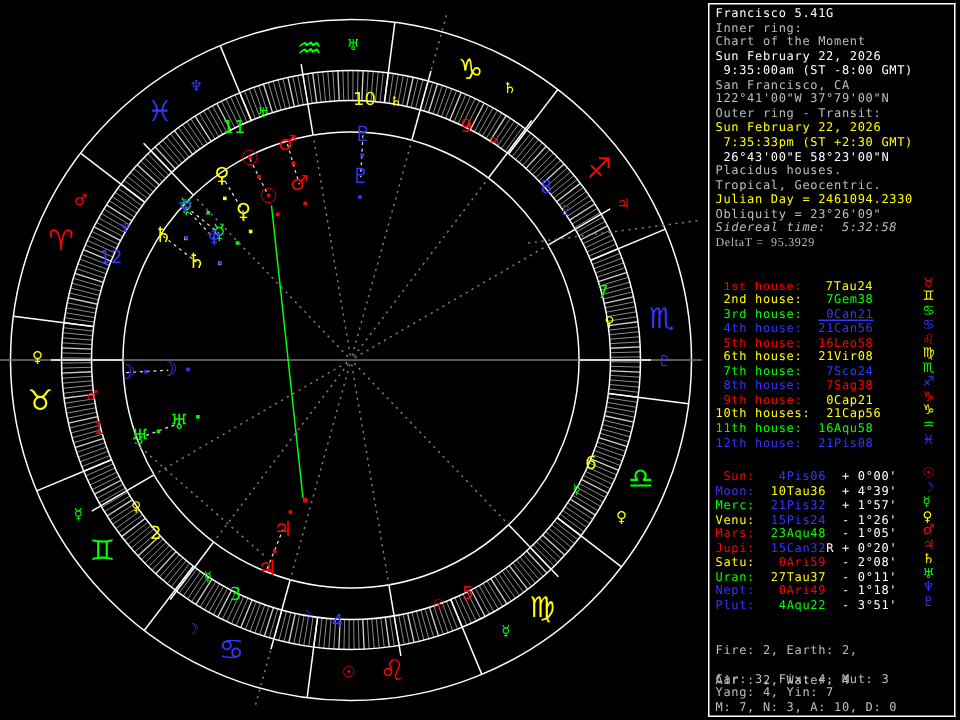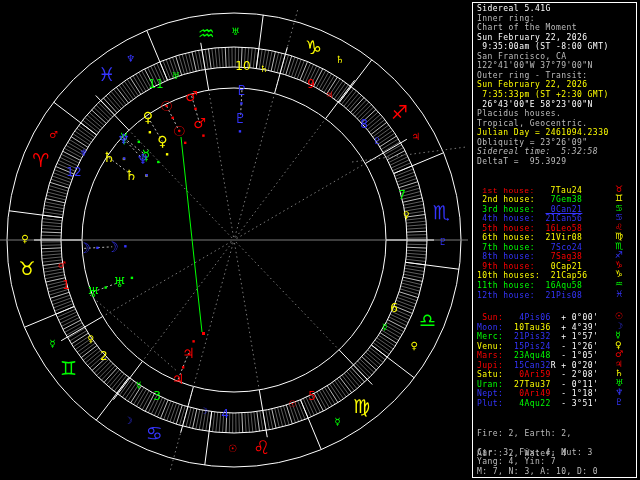--- a/index.html
+++ b/index.html
@@ -521,37 +521,37 @@
         <rect x="238.7616124968822" y="130.15238256426662" width="2.4" height="2.4" fill="#3535FF"></rect>
         <text x="241.9288245369939" y="90.2097007765137" font-size="14" fill="#3535FF" text-anchor="middle" dominant-baseline="central">♇</text>
         <text x="240.44877729008834" y="118.17055663156447" font-size="14" fill="#3535FF" text-anchor="middle" dominant-baseline="central">♇</text>
       </svg></div>
   <div id="panel">
     <div class="border" style="left:-2px;top:2px;width:1px;height:476px;"></div>
     <div class="border" style="left:-2px;top:2px;width:165px;height:1px;"></div>
     <div class="border" style="left:162px;top:2px;width:1px;height:476px;"></div>
     <div class="border" style="left:-2px;top:477px;width:165px;height:1px;"></div>
     <div id="info-lines">
-        <div class="pline" style="top: 4px;"><span style="color: rgb(255, 255, 255);">Sidereal 5.41G</span></div>
+        <div class="pline" style="top: 4px;"><span style="color: rgb(255, 255, 255);">Francisco 5.41G</span></div>
         <div class="pline" style="top: 13.55px;"><span style="color: rgb(189, 189, 189);">Inner ring:</span></div>
         <div class="pline" style="top: 23.1px;"><span style="color: rgb(189, 189, 189);">Chart of the Moment</span></div>
         <div class="pline" style="top: 32.65px;"><span style="color: rgb(255, 255, 255);">Sun February 22, 2026</span></div>
         <div class="pline" style="top: 42.2px;"><span style="color: rgb(255, 255, 255);"> 9:35:00am (ST -8:00 GMT)</span></div>
         <div class="pline" style="top: 51.75px;"><span style="color: rgb(189, 189, 189);">San Francisco, CA</span></div>
         <div class="pline" style="top: 61.3px;"><span style="color: rgb(189, 189, 189);">122°41'00"W 37°79'00"N</span></div>
         <div class="pline" style="top: 70.85px;"><span style="color: rgb(189, 189, 189);">Outer ring - Transit:</span></div>
         <div class="pline" style="top: 80.4px;"><span style="color: rgb(255, 255, 0);">Sun February 22, 2026</span></div>
         <div class="pline" style="top: 89.95px;"><span style="color: rgb(255, 255, 0);"> 7:35:33pm (ST +2:30 GMT)</span></div>
         <div class="pline" style="top: 99.5px;"><span style="color: rgb(255, 255, 255);"> 26°43'00"E 58°23'00"N</span></div>
         <div class="pline" style="top: 109.05px;"><span style="color: rgb(189, 189, 189);">Placidus houses.</span></div>
         <div class="pline" style="top: 118.6px;"><span style="color: rgb(189, 189, 189);">Tropical, Geocentric.</span></div>
         <div class="pline" style="top: 128.15px;"><span style="color: rgb(255, 255, 0);">Julian Day = 2461094.2330</span></div>
         <div class="pline" style="top: 137.7px;"><span style="color: rgb(189, 189, 189);">Obliquity = 23°26'09"</span></div>
         <div class="pline" style="top: 147.25px;"><span style="color: rgb(189, 189, 189); font-style: italic;">Sidereal time:  5:32:58</span></div>
-        <div class="pline" style="top: 156.8px;"><span style="color: rgb(189, 189, 189);">DeltaT =  95.3929</span></div>
+        <div class="pline" style="top: 156.8px;"><span style="color: rgb(189, 189, 189); font-family: Liberation Serif, serif;">DeltaT =  95.3929</span></div>
       </div>
     <div id="house-rows">
         <div class="pline" style="top: 185.5px;"><span style="color: rgb(255, 0, 0); font-family: Liberation Mono, monospace;"> 1st house:</span><span style="color: rgb(255, 255, 255);">  </span><span style="color: rgb(255, 255, 0);"> 7Tau24</span><span class="rowglyph" style="color: rgb(255, 0, 0);">♉</span></div>
         <div class="pline" style="top: 195.05px;"><span style="color: rgb(255, 255, 0);"> 2nd house:</span><span style="color: rgb(255, 255, 255);">  </span><span style="color: rgb(0, 255, 0);"> 7Gem38</span><span class="rowglyph" style="color: rgb(255, 255, 0);">♊</span></div>
         <div class="pline" style="top: 204.6px;"><span style="color: rgb(0, 255, 0);"> 3rd house:</span><span style="color: rgb(255, 255, 255);">  </span><span style="color: rgb(53, 53, 255); text-decoration: underline;"> 0Can21</span><span class="rowglyph" style="color: rgb(0, 255, 0);">♋</span></div>
         <div class="pline" style="top: 214.15px;"><span style="color: rgb(53, 53, 255);"> 4th house:</span><span style="color: rgb(255, 255, 255);">  </span><span style="color: rgb(53, 53, 255);">21Can56</span><span class="rowglyph" style="color: rgb(53, 53, 255);">♋</span></div>
         <div class="pline" style="top: 223.7px;"><span style="color: rgb(255, 0, 0);"> 5th house:</span><span style="color: rgb(255, 255, 255);">  </span><span style="color: rgb(255, 0, 0);">16Leo58</span><span class="rowglyph" style="color: rgb(255, 0, 0);">♌</span></div>
         <div class="pline" style="top: 233.25px;"><span style="color: rgb(255, 255, 0);"> 6th house:</span><span style="color: rgb(255, 255, 255);">  </span><span style="color: rgb(255, 255, 0);">21Vir08</span><span class="rowglyph" style="color: rgb(255, 255, 0);">♍</span></div>
         <div class="pline" style="top: 242.8px;"><span style="color: rgb(0, 255, 0);"> 7th house:</span><span style="color: rgb(255, 255, 255);">  </span><span style="color: rgb(53, 53, 255);"> 7Sco24</span><span class="rowglyph" style="color: rgb(0, 255, 0);">♏</span></div>
         <div class="pline" style="top: 252.35px;"><span style="color: rgb(53, 53, 255);"> 8th house:</span><span style="color: rgb(255, 255, 255);">  </span><span style="color: rgb(255, 0, 0);"> 7Sag38</span><span class="rowglyph" style="color: rgb(53, 53, 255);">♐</span></div>

